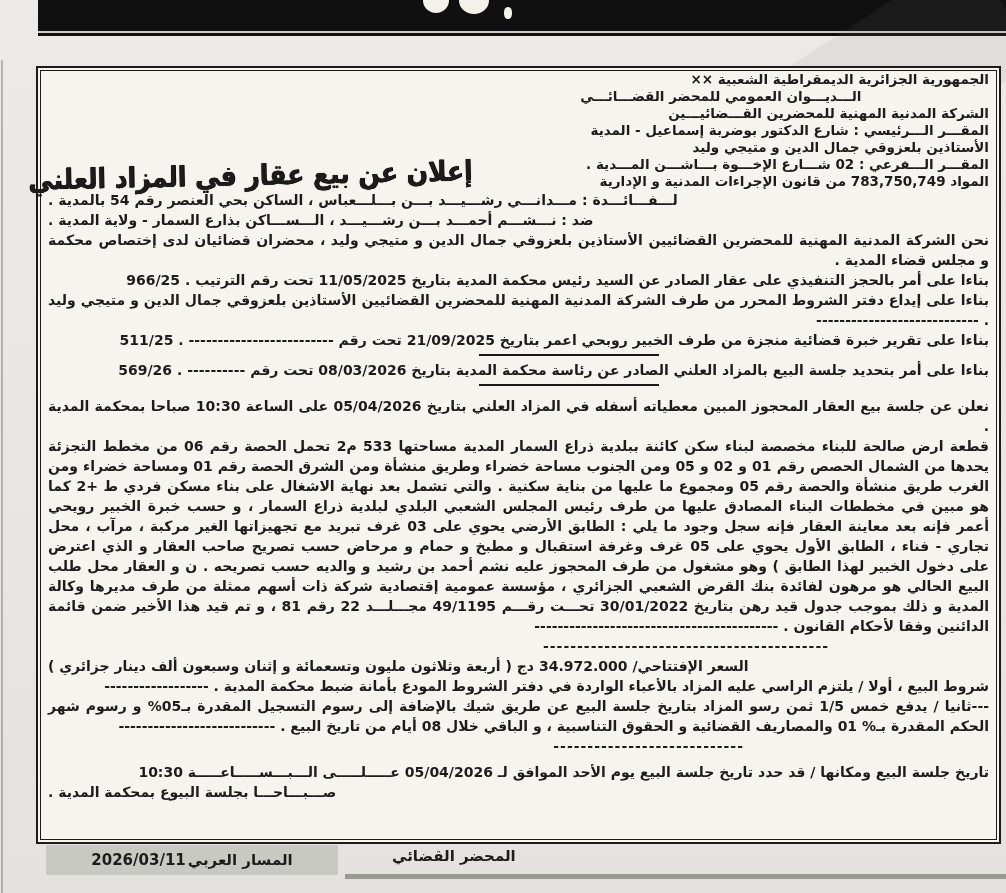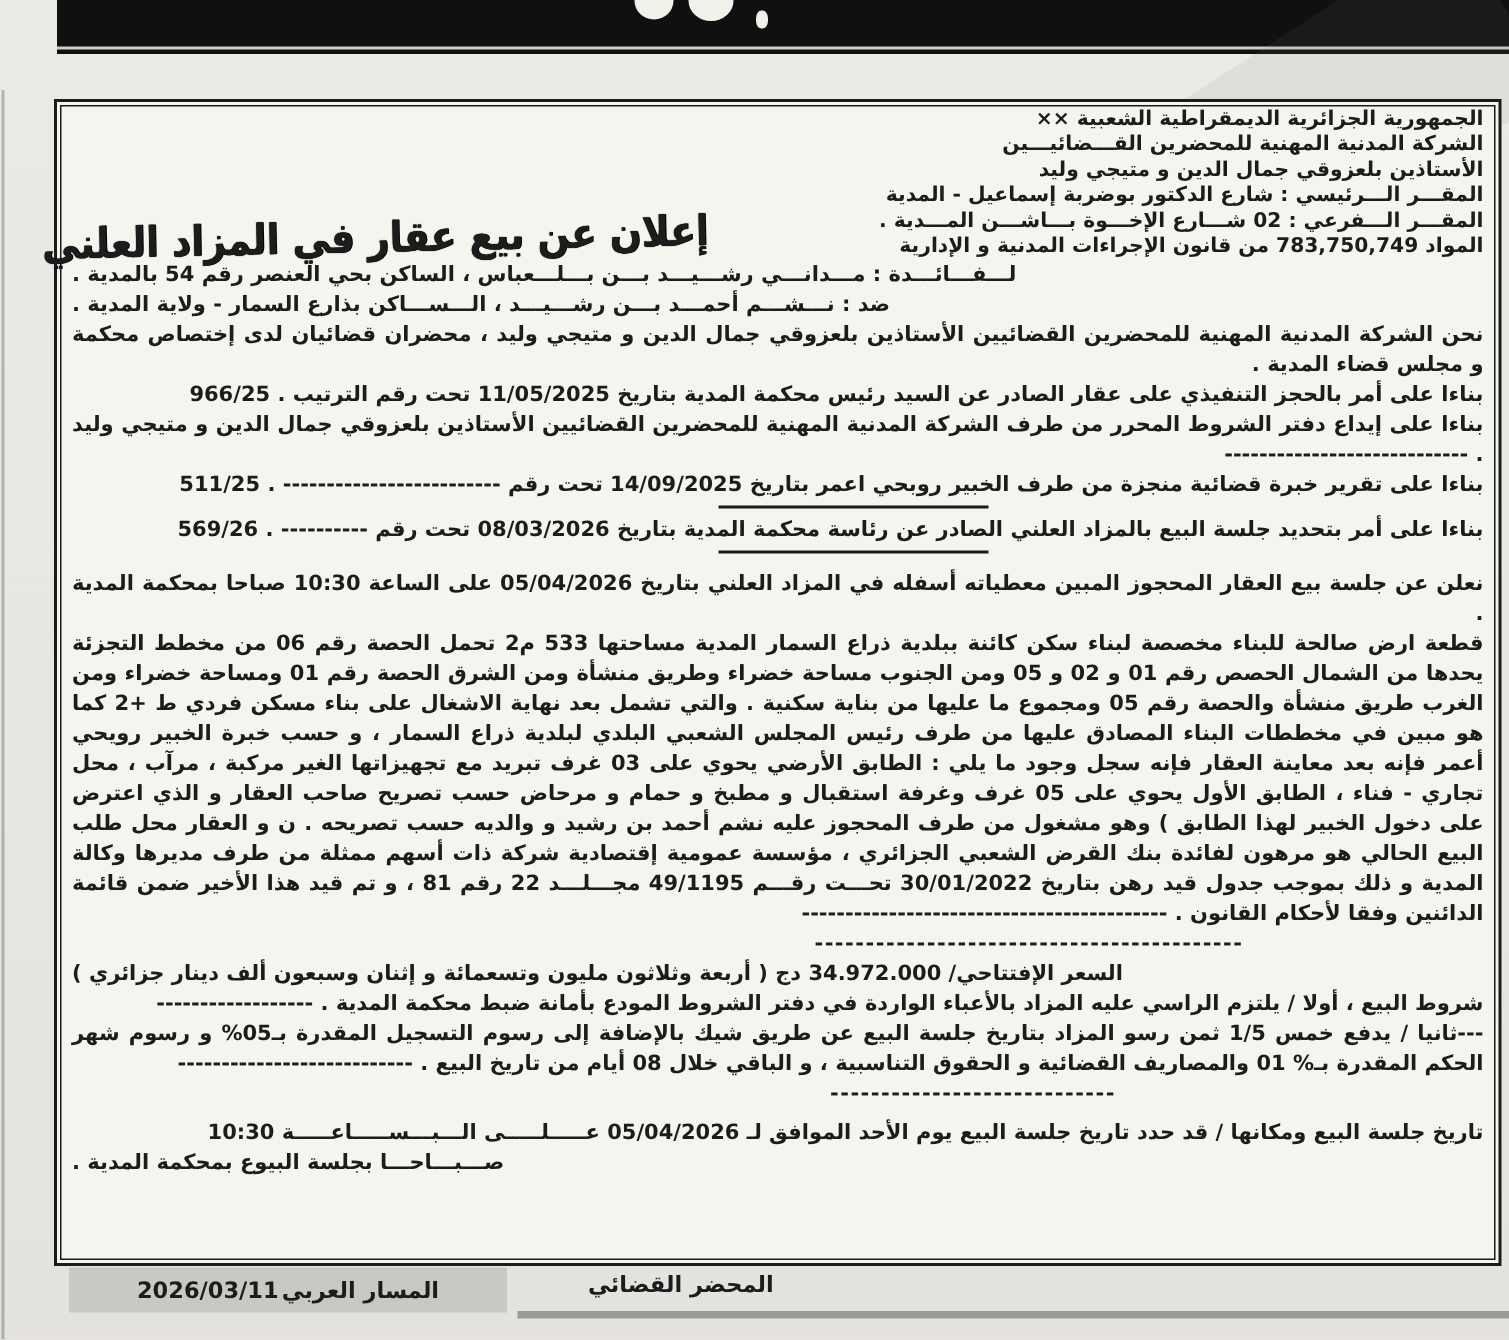--- a/index.html
+++ b/index.html
@@ -99,38 +99,39 @@
   <div class="wm wm-blob4"></div>
   <div class="wm wm-text1" dir="ltr">Leader de l'inf</div>
   <div class="wm wm-text2" dir="ltr">economique</div>
 
   <div class="doc">
     <div class="doc-inner">
 
       <div class="header-row">
         <div class="hdr-lines">
           <div class="hl">الجمهورية الجزائرية الديمقراطية الشعبية ××</div>
+          <div class="hl hl-center">الـــديـــوان العمومي للمحضر القضـــائـــي</div>
           <div class="hl">الشركة المدنية المهنية للمحضرين القـــضائيـــين</div>
+          <div class="hl">المقـــر الـــرئيسي : شارع الدكتور بوضربة إسماعيل - المدية</div>
           <div class="hl">الأستاذين بلعزوقي جمال الدين و متيجي وليد</div>
-          <div class="hl">المقـــر الـــرئيسي : شارع الدكتور بوضربة إسماعيل - المدية</div>
           <div class="hl">المقـــر الـــفرعي : 02 شـــارع الإخـــوة بـــاشـــن المـــدية .</div>
           <div class="hl">المواد 783,750,749 من قانون الإجراءات المدنية و الإدارية</div>
         </div>
         <div class="title-area">
           <div class="big-title">إعلان عن بيع عقار في المزاد العلني</div>
         </div>
       </div>
 
       <p class="line">لـــفـــائـــدة : مـــدانـــي رشـــيـــد بـــن بـــلـــعباس ، الساكن بحي العنصر رقم 54 بالمدية .</p>
       <p class="line">ضد : نـــشـــم أحمـــد بـــن رشـــيـــد ، الـــســـاكن بذارع السمار - ولاية المدية .</p>
       <p class="line just">نحن الشركة المدنية المهنية للمحضرين القضائيين الأستاذين بلعزوقي جمال الدين و متيجي وليد ، محضران قضائيان لدى إختصاص محكمة و مجلس قضاء المدية .</p>
 
       <p class="line just">بناءا على أمر بالحجز التنفيذي على عقار الصادر عن السيد رئيس محكمة المدية  بتاريخ 11/05/2025 تحت رقم الترتيب . 966/25</p>
       <p class="line just">بناءا على إيداع دفتر الشروط المحرر من طرف الشركة المدنية المهنية للمحضرين القضائيين الأستاذين بلعزوقي جمال الدين و متيجي وليد . ----------------------------</p>
-      <p class="line just">بناءا على تقرير خبرة قضائية منجزة من طرف الخبير روبحي اعمر بتاريخ 14/09/2025 تحت رقم ------------------------- . 511/25</p>
+      <p class="line just">بناءا على تقرير خبرة قضائية منجزة من طرف الخبير روبحي اعمر بتاريخ 21/09/2025 تحت رقم ------------------------- . 511/25</p>
       <div class="rule-short"></div>
       <p class="line just">بناءا على أمر بتحديد جلسة البيع بالمزاد العلني الصادر عن رئاسة محكمة المدية بتاريخ 08/03/2026  تحت رقم ---------- . 569/26</p>
       <div class="rule-short"></div>
 
       <div class="gap-s"></div>
       <p class="line just">نعلن عن جلسة بيع العقار المحجوز  المبين معطياته أسفله  في المزاد العلني بتاريخ 05/04/2026 على الساعة 10:30  صباحا بمحكمة المدية .</p>
       <p class="line just">قطعة ارض صالحة للبناء مخصصة لبناء سكن كائنة ببلدية ذراع السمار المدية مساحتها 533 م2 تحمل الحصة رقم 06 من مخطط التجزئة يحدها من الشمال الحصص رقم 01 و 02 و 05 ومن الجنوب مساحة خضراء وطريق منشأة ومن الشرق الحصة رقم 01 ومساحة خضراء ومن الغرب طريق منشأة والحصة رقم 05 ومجموع ما عليها من بناية سكنية . والتي تشمل بعد نهاية الاشغال على بناء مسكن فردي ط +2 كما هو مبين في مخططات البناء المصادق عليها من طرف رئيس المجلس الشعبي البلدي لبلدية ذراع السمار ، و حسب خبرة الخبير رويحي أعمر فإنه بعد معاينة العقار فإنه سجل وجود ما يلي : الطابق الأرضي يحوي على 03 غرف تبريد مع تجهيزاتها الغير مركبة ، مرآب ، محل تجاري - فناء ، الطابق الأول يحوي على 05 غرف وغرفة استقبال و مطبخ و حمام و مرحاض  حسب تصريح صاحب العقار و الذي اعترض على دخول الخبير لهذا الطابق ) وهو مشغول من طرف المحجوز عليه نشم أحمد بن رشيد و والديه حسب تصريحه . ن و العقار محل طلب البيع الحالي هو مرهون لفائدة بنك القرض الشعبي الجزائري ، مؤسسة عمومية إقتصادية شركة ذات أسهم ممثلة من طرف مديرها وكالة المدية و ذلك بموجب جدول قيد رهن بتاريخ 30/01/2022 تحـــت رقـــم 49/1195 مجـــلـــد 22 رقم 81 ، و تم قيد هذا الأخير ضمن قائمة الدائنين وفقا لأحكام القانون . ------------------------------------------</p>
 
       <p class="line sep-a">------------------------------------------</p>
       <p class="line price">السعر الإفتتاحي/  34.972.000  دج ( أربعة وثلاثون مليون وتسعمائة و إثنان وسبعون ألف دينار جزائري )</p>

